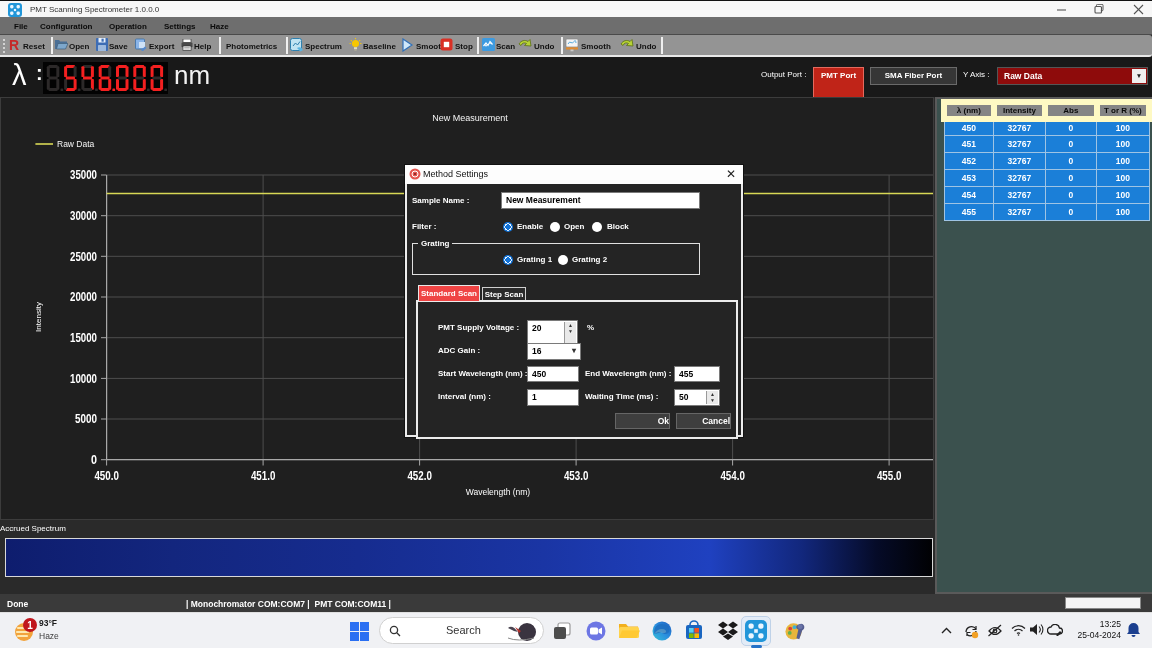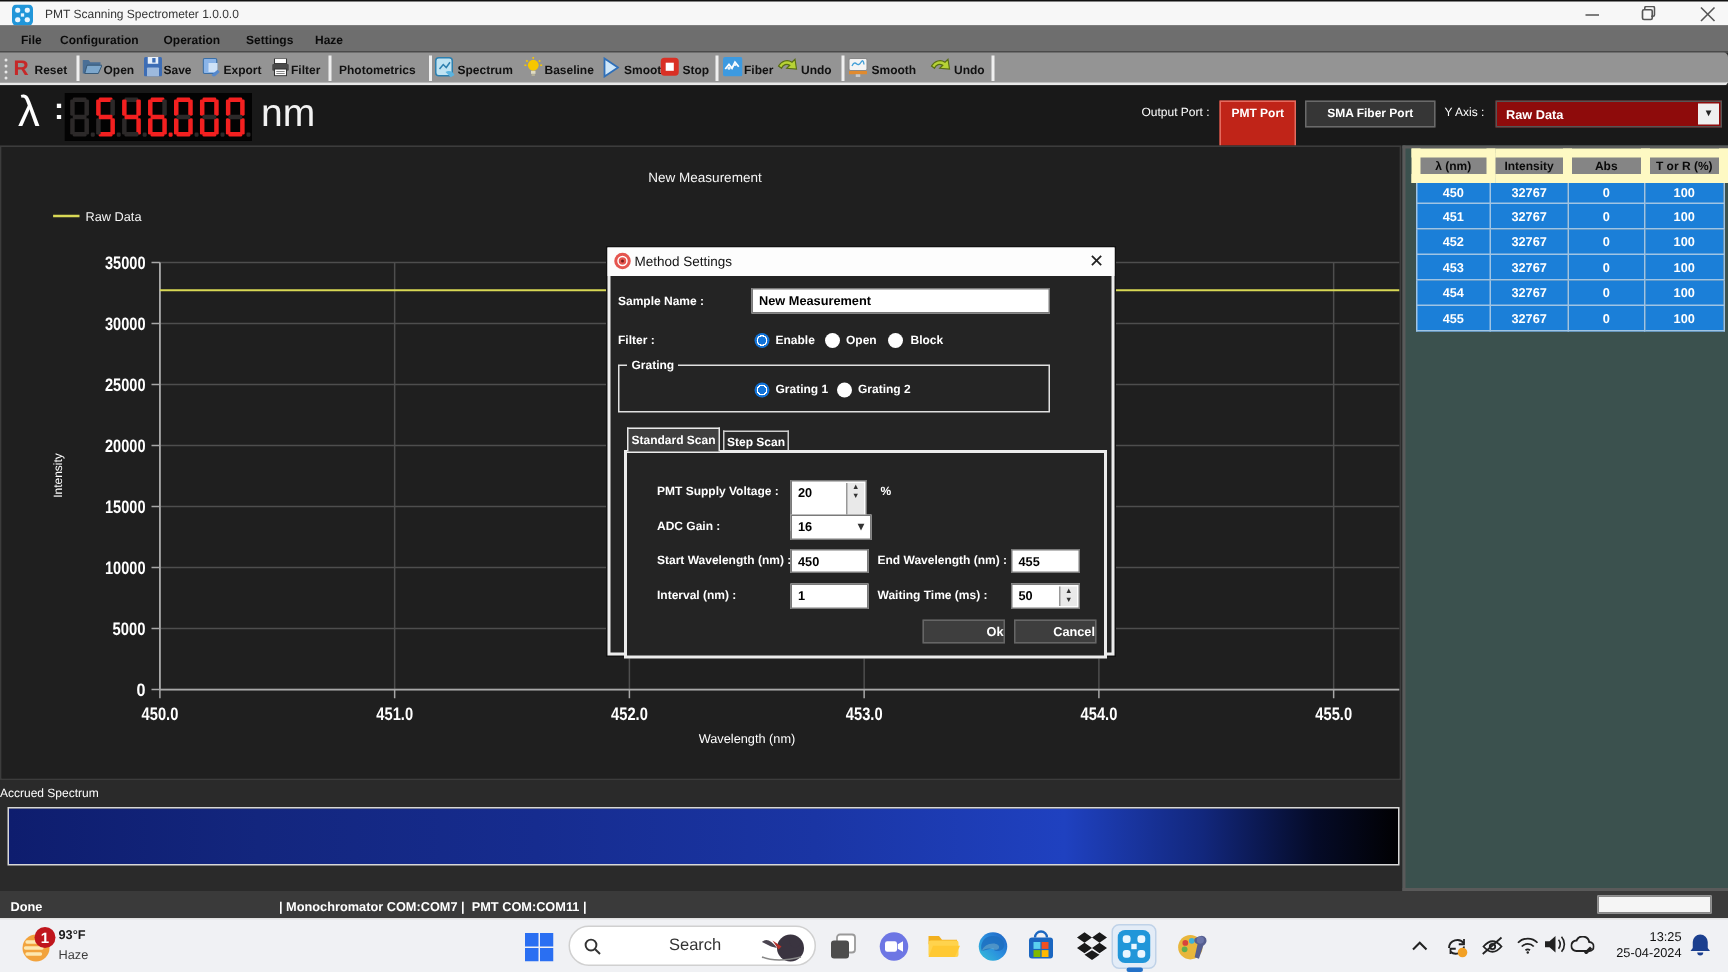--- a/index.html
+++ b/index.html
@@ -109,21 +109,21 @@
         <path d="M6 12 l4-3.5 1.5 1.5 -4 3.5z" fill="#5588cc"></path>
       </svg>
  <div class="tbtxt" style="left:149px">Export</div>
  <svg class="tbicon" style="left:181px;top:4px" width="12" height="12" viewBox="0 0 12 12">
         <rect x="2" y="0" width="8" height="3.4" fill="#fff" stroke="#333" stroke-width="0.7"></rect>
         <rect x="0.5" y="3.6" width="11" height="4.6" rx="0.8" fill="#4a4a4a"></rect>
         <rect x="2" y="7" width="8" height="4.5" fill="#fff" stroke="#333" stroke-width="0.7"></rect>
         <line x1="3.2" y1="8.6" x2="8.8" y2="8.6" stroke="#888" stroke-width="0.7"></line>
         <line x1="3.2" y1="10" x2="8.8" y2="10" stroke="#888" stroke-width="0.7"></line>
       </svg>
- <div class="tbtxt" style="left:194px">Filter</div>
+ <div class="tbtxt" style="left:194px">Help</div>
  <div class="tbsep" style="left:219px"></div>
  <div class="tbtxt" style="left:226px">Photometrics</div>
  <div class="tbsep" style="left:286px"></div>
  <svg class="tbicon" style="left:290px" width="14" height="15" viewBox="0 0 14 15">
         <rect x="0.5" y="0.5" width="11" height="12" rx="2" fill="#bfe3f2" stroke="#2d7fae" stroke-width="1"></rect>
         <path d="M3 8 l2.5-3 2 2 2.5-3.5" stroke="#2d7fae" stroke-width="1" fill="none"></path>
         <path d="M7 10 a4 4 0 0 1 6 2 l-2.5 1.5 z" fill="#5ab4e0"></path>
       </svg>
  <div class="tbtxt" style="left:305px">Spectrum</div>
  <svg class="tbicon" style="left:349px" width="13" height="14" viewBox="0 0 13 14">
@@ -148,21 +148,21 @@
         <rect x="3.8" y="3.8" width="5.4" height="5.4" fill="#fff"></rect>
       </svg>
  <div class="tbtxt" style="left:455px">Stop</div>
  <div class="tbsep" style="left:477px"></div>
  <svg class="tbicon" style="left:482px" width="13" height="13" viewBox="0 0 13 13">
         <rect x="0" y="0" width="13" height="13" rx="1.5" fill="#3d9ae0"></rect>
         <path d="M1.5 8 l2.5-3 2 2.5 2-4 2.5 3" stroke="#fff" stroke-width="1.2" fill="none"></path>
         <circle cx="4" cy="7.5" r="1" fill="#e8f4fd"></circle>
         <circle cx="8" cy="5" r="1" fill="#e8f4fd"></circle>
       </svg>
- <div class="tbtxt" style="left:496px">Fiber</div>
+ <div class="tbtxt" style="left:496px">Scan</div>
  <svg class="tbicon" style="left:518px" width="15" height="13" viewBox="0 0 15 13">
         <path d="M1 6 C3 2.5 7 1.5 10 3.5 L12 1.5 L13 8 L6.5 7.5 L8.5 5.5 C6.5 4.2 4 5 3 7.5 Z" fill="#b7d335" stroke="#5a6e14" stroke-width="0.8"></path>
       </svg>
  <div class="tbtxt" style="left:534px">Undo</div>
  <div class="tbsep" style="left:561px"></div>
  <svg class="tbicon" style="left:565px" width="14" height="14" viewBox="0 0 14 14">
         <rect x="1" y="1" width="12" height="8" rx="1" fill="#f4f4f4" stroke="#888" stroke-width="0.7"></rect>
         <path d="M3 6 q1.5-3 3-1.5 t3-1 2 1.5" stroke="#44a0d8" stroke-width="0.9" fill="none"></path>
         <rect x="1" y="9.3" width="12" height="2.2" fill="#e08a2e"></rect>
         <rect x="5.5" y="11.5" width="3" height="1.8" fill="#c8c8c8"></rect>
@@ -383,21 +383,21 @@
       <div class="dl" style="left:157px;top:55px">Open</div>
  <span class="radio off" style="left:185px;top:55px"></span>
       <div class="dl" style="left:200px;top:55px">Block</div>
  <fieldset style="position:absolute;left:5px;top:72px;width:288px;height:36px;border:1.5px solid #e0e0e0;">
    <legend style="color:#fff;font-size:8px;font-weight:bold;margin-left:5px;padding:0 3px;">Grating</legend>
  </fieldset>
  <span class="radio on" style="left:96px;top:88px"></span>
       <div class="dl" style="left:110px;top:88px">Grating 1</div>
  <span class="radio off" style="left:151px;top:88px"></span>
       <div class="dl" style="left:165px;top:88px">Grating 2</div>
- <div style="position:absolute;left:11px;top:118px;width:62px;height:16px;background:#404040;border:1.5px solid #e8e8e8;border-bottom:none;color:#fff;font-size:8px;font-weight:bold;text-align:center;line-height:15px;z-index:2">Standard Scan</div>
+ <div style="position:absolute;left:11px;top:118px;width:62px;height:16px;background:#ef4444;border:1.5px solid #e8e8e8;border-bottom:none;color:#fff;font-size:8px;font-weight:bold;text-align:center;line-height:15px;z-index:2">Standard Scan</div>
  <div style="position:absolute;left:75px;top:120px;width:44px;height:13px;background:#2a2a2a;border:1px solid #cfcfcf;border-bottom:none;color:#fff;font-size:8px;font-weight:bold;text-align:center;line-height:13px;">Step Scan</div>
  <div style="position:absolute;left:9px;top:133px;width:322px;height:139px;border:2px solid #ececec;background:#242424;"></div>
  <div class="dl" style="left:31px;top:156px">PMT Supply Voltage :</div>
  <div class="din" style="left:120px;top:153px;width:51px;height:34px">20<div class="spin">▲<br>▼</div></div>
  <div class="dl" style="left:180px;top:156px">%</div>
  <div class="dl" style="left:31px;top:179px">ADC Gain :</div>
  <div class="din" style="left:120px;top:176px;width:54px;height:17px">16<span style="position:absolute;right:4px;top:2px;font-size:8px;color:#333;">▾</span></div>
  <div class="dl" style="left:31px;top:202px">Start Wavelength (nm) :</div>
  <div class="din" style="left:120px;top:199px;width:52px;height:16px">450</div>
  <div class="dl" style="left:178px;top:202px">End Wavelength (nm) :</div>

